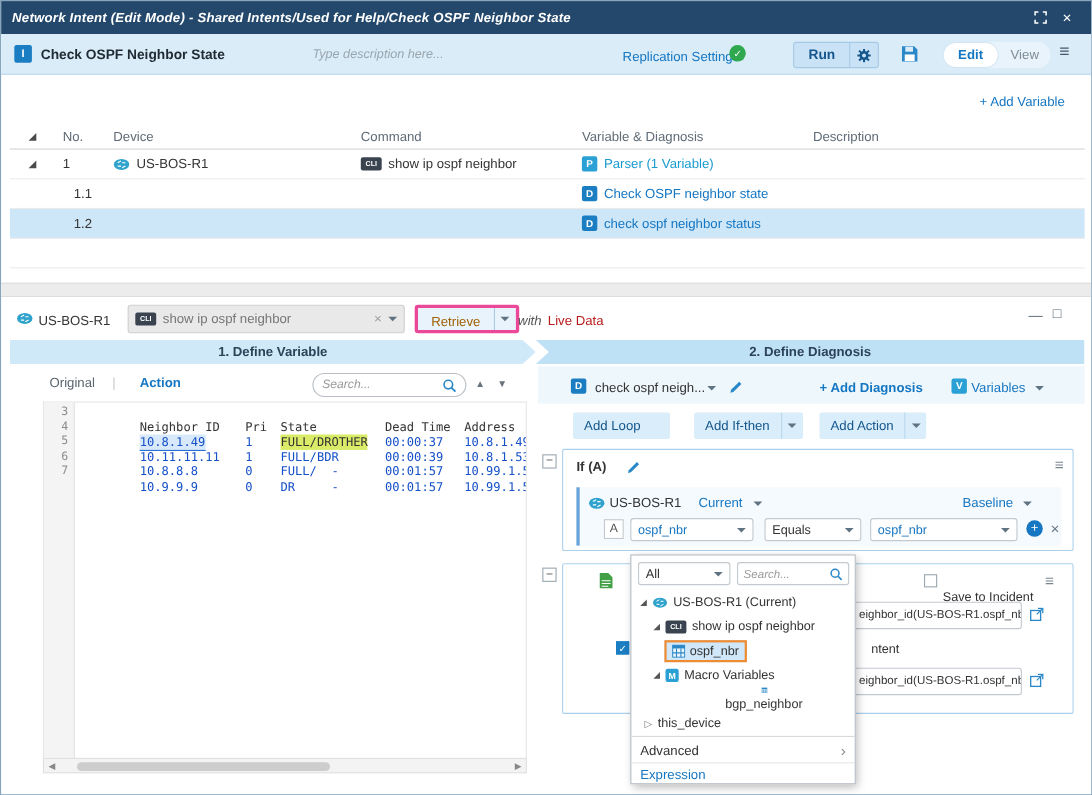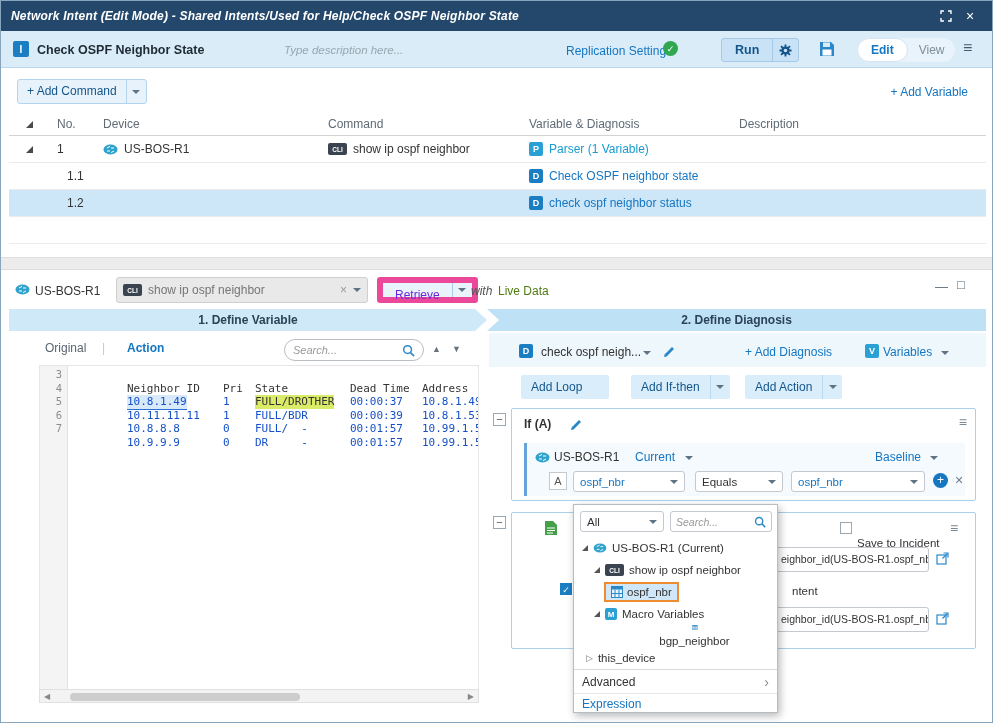--- a/index.html
+++ b/index.html
@@ -69,25 +69,25 @@
   .parser-txt{color:#189bd0;}
 
   .strip{left:0;top:256px;width:100%;height:13px;background:#ececec;border-top:1px solid #dddddd;
     border-bottom:1px solid #dddddd;}
 
   
   .devname{left:34px;top:283px;}
   .cmd-input{left:115px;top:276px;width:252px;height:26px;background:#e9e9e9;border:1px solid #cfcfcf;
     border-radius:3px;display:flex;align-items:center;gap:6px;padding:0 6px;color:#767676;}
   .cmd-input .x{color:#9a9a9a;font-size:12px;cursor:pointer;}
-  .retrieve{left:376px;top:276px;height:26px;display:flex;background:#e9f3fb;border:6px solid #ec4899;
-    border-radius:3px;color:#6d28d9;cursor:pointer;}
+  .retrieve{left:376px;top:276px;height:26px;display:flex;background:#e9f3fb;border:3px solid #ec4899;
+    border-radius:3px;color:#a16207;cursor:pointer;}
   .retrieve .lbl{padding:0 12px;line-height:24px;}
   .with-lbl{left:470px;top:283px;font-style:italic;color:#555;}
-  .livedata{left:497px;top:283px;color:#4d7c0f;cursor:pointer;}
+  .livedata{left:497px;top:283px;color:#b91c1c;cursor:pointer;}
   .pane-min{left:934px;top:278px;color:#5a6b78;font-size:13px;cursor:pointer;}
   .pane-max{left:956px;top:276px;color:#5a6b78;font-size:13px;cursor:pointer;}
 
   
   .banner{position:absolute;top:308px;height:22px;font-weight:bold;color:#2c4257;
     display:flex;align-items:center;justify-content:center;}
   .b-left{left:8px;width:478px;background:#cfe9f8;
     clip-path:polygon(0 0,466px 0,478px 50%,466px 100%,0 100%);}
   .b-right{left:486px;width:499px;background:#bfe1f6;
     clip-path:polygon(0 0,100% 0,100% 100%,0 100%,12px 50%);}
@@ -118,21 +118,21 @@
   .sel-val{background:#d8e9fb;border-bottom:1px solid #2a6fd4;width:auto !important;}
   .hl-val{background:#d9eb67;color:#333;width:auto !important;}
   .hscroll{left:38px;top:688px;width:440px;height:14px;background:#f3f3f3;border:1px solid #e0e0e0;}
   .hs-arrow{position:absolute;top:2px;font-size:8px;color:#888;cursor:pointer;}
   .hs-thumb{position:absolute;left:30px;top:3px;width:230px;height:8px;background:#cdcdcd;border-radius:4px;cursor:pointer;}
 
   
   .diag-head{left:488px;top:332px;width:497px;height:34px;background:#eef7fc;}
   .dname{left:540px;top:344px;cursor:pointer;}
   .dcaret{left:642px;top:350px;}
-  .adddiag{left:744px;top:344px;cursor:pointer;}
+  .adddiag{left:744px;top:344px;cursor:pointer;font-weight:bold;}
   .varlabel{left:882px;top:344px;cursor:pointer;}
   .varcaret{left:940px;top:350px;}
   .dbtn{top:374px;height:24px;display:flex;background:#d9edfa;border-radius:2px;color:#14568c;cursor:pointer;}
   .dbtn .lbl{padding:0 10px;line-height:24px;}
   .dbtn .seg-caret{border-left:1px solid #bcd9ef;}
   .minusbox{width:13px;height:13px;border:1px solid #9aa7b0;background:#fff;color:#555;font-size:11px;
     line-height:11px;text-align:center;cursor:pointer;}
   .ifblock{left:510px;top:407px;width:465px;height:93px;border:1px solid #abd0ec;border-radius:2px;background:#fff;}
   .iftitle{left:12px;top:8px;font-weight:bold;}
   .menu-i{color:#7a8894;font-size:14px;line-height:14px;cursor:pointer;}
@@ -215,26 +215,20 @@
           <rect x="3.5" y="8.5" width="9" height="6" fill="#fff"></rect>
         </svg>
     </span>
     <span class="abs pill">
       <span class="pill-edit">Edit</span>
       <span class="pill-view">View</span>
     </span>
     <span class="abs burger">≡</span>
   </div>
 
-  <div class="abs addcmd">
-    <span class="addcmd-label">+ Add Command</span>
-    <span class="seg-caret">
-        <span class="caret"></span>
-      </span>
-  </div>
   <span class="abs link addvar">+ Add Variable</span>
 
   <div class="abs cmdtable">
     <div class="thead">
       <span class="c-exp">
           <span class="tri-se"></span>
         </span>
       <span class="c-no">No.</span>
       <span class="c-dev">Device</span>
       <span class="c-cmd">Command</span>

